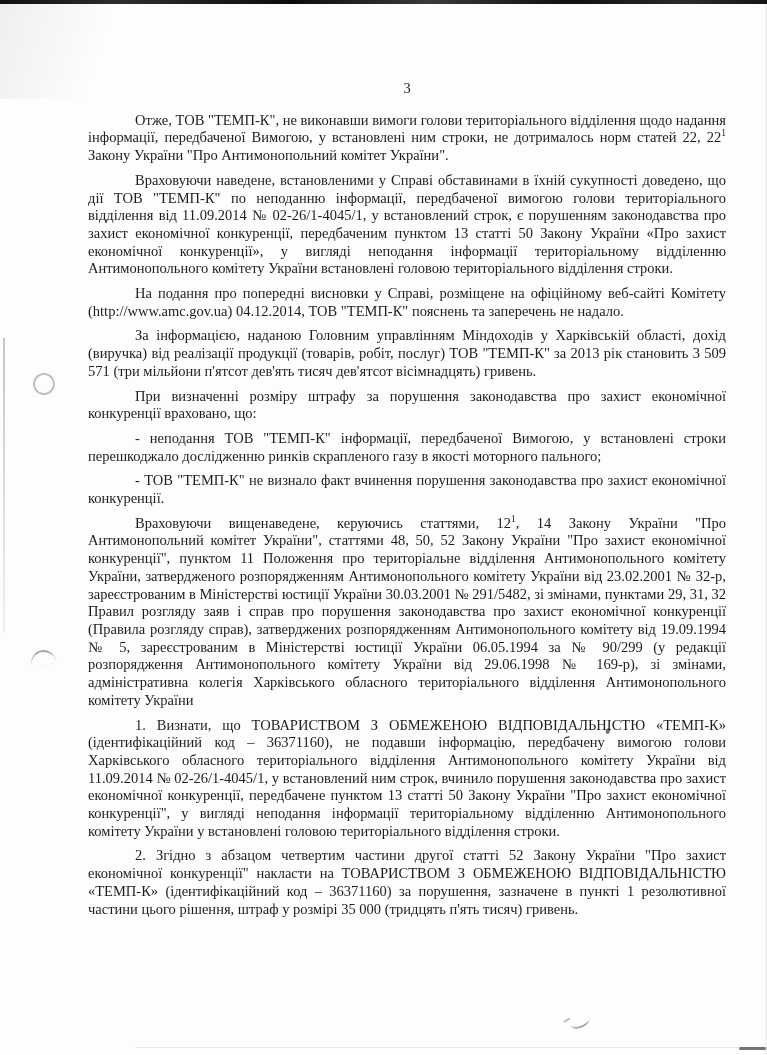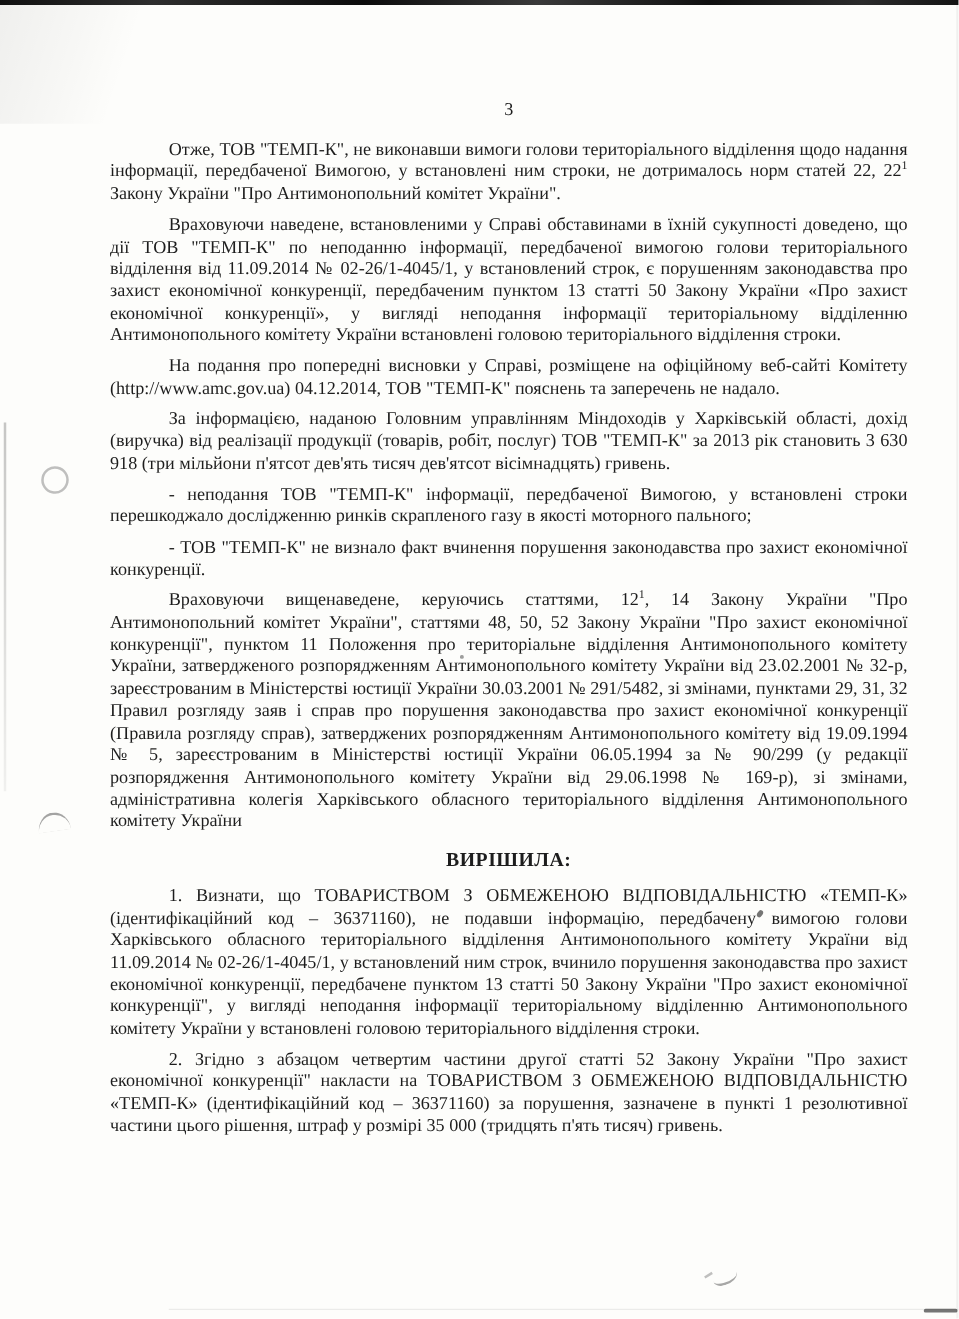--- a/index.html
+++ b/index.html
@@ -115,29 +115,29 @@
   <div class="content">
 
     <p class="pagenum">3</p>
 
     <p class="body"><span>Отже, ТОВ "ТЕМП-К", не виконавши вимоги голови територіального відділення щодо надання інформації, передбаченої Вимогою, у встановлені ним строки, не дотрималось норм статей 22, 22</span><span class="sup">1</span><span> Закону України "Про Антимонопольний комітет України".</span></p>
 
     <p class="body">Враховуючи наведене, встановленими у Справі обставинами в їхній сукупності доведено, що дії ТОВ "ТЕМП-К" по неподанню інформації, передбаченої вимогою голови територіального відділення від 11.09.2014 № 02-26/1-4045/1, у встановлений строк, є порушенням законодавства про захист економічної конкуренції, передбаченим пунктом 13 статті 50 Закону України «Про захист економічної конкуренції», у вигляді неподання інформації територіальному відділенню Антимонопольного комітету України встановлені головою територіального відділення строки.</p>
 
     <p class="body"><span>На подання про попередні висновки у Справі, розміщене на офіційному веб-сайті Комітету (</span><span class="url">http://www.amc.gov.ua</span><span>) 04.12.2014, ТОВ "ТЕМП-К" пояснень та заперечень не надало.</span></p>
 
-    <p class="body">За інформацією, наданою Головним управлінням Міндоходів у Харківській області, дохід (виручка) від реалізації продукції (товарів, робіт, послуг) ТОВ "ТЕМП-К" за 2013 рік становить 3 630 918 (три мільйони п'ятсот дев'ять тисяч дев'ятсот вісімнадцять) гривень.</p>
+    <p class="body">За інформацією, наданою Головним управлінням Міндоходів у Харківській області, дохід (виручка) від реалізації продукції (товарів, робіт, послуг) ТОВ "ТЕМП-К" за 2013 рік становить 3 509 571 (три мільйони п'ятсот дев'ять тисяч дев'ятсот вісімнадцять) гривень.</p>
 
+    <p class="body">При визначенні розміру штрафу за порушення законодавства про захист економічної конкуренції враховано, що:</p>
 
     <p class="body">- неподання ТОВ "ТЕМП-К" інформації, передбаченої Вимогою, у встановлені строки перешкоджало дослідженню ринків скрапленого газу в якості моторного пального;</p>
 
     <p class="body">- ТОВ "ТЕМП-К" не визнало факт вчинення порушення законодавства про захист економічної конкуренції.</p>
 
     <p class="body"><span>Враховуючи вищенаведене, керуючись статтями, 12</span><span class="sup">1</span><span>, 14 Закону України "Про Антимонопольний комітет України", статтями 48, 50, 52 Закону України "Про захист економічної конкуренції", пунктом 11 Положення про територіальне відділення Антимонопольного комітету України, затвердженого розпорядженням Антимонопольного комітету України від 23.02.2001 № 32-р, зареєстрованим в Міністерстві юстиції України 30.03.2001 № 291/5482, зі змінами, пунктами 29, 31, 32 Правил розгляду заяв і справ про порушення законодавства про захист економічної конкуренції (Правила розгляду справ), затверджених розпорядженням Антимонопольного комітету від 19.09.1994 № 5, зареєстрованим в Міністерстві юстиції України 06.05.1994 за № 90/299 (у редакції розпорядження Антимонопольного комітету України від 29.06.1998 № 169-р), зі змінами, адміністративна колегія Харківського обласного територіального відділення Антимонопольного комітету України</span></p>
 
-    <p class="heading">ВИРІШИЛА:</p>
 
     <p class="body">1. Визнати, що ТОВАРИСТВОМ З ОБМЕЖЕНОЮ ВІДПОВІДАЛЬНІСТЮ «ТЕМП-К» (ідентифікаційний код – 36371160), не подавши інформацію, передбачену вимогою голови Харківського обласного територіального відділення Антимонопольного комітету України від 11.09.2014 № 02-26/1-4045/1, у встановлений ним строк, вчинило порушення законодавства про захист економічної конкуренції, передбачене пунктом 13 статті 50 Закону України "Про захист економічної конкуренції", у вигляді неподання інформації територіальному відділенню Антимонопольного комітету України у встановлені головою територіального відділення строки.</p>
 
     <p class="body">2. Згідно з абзацом четвертим частини другої статті 52 Закону України "Про захист економічної конкуренції" накласти на ТОВАРИСТВОМ З ОБМЕЖЕНОЮ ВІДПОВІДАЛЬНІСТЮ «ТЕМП-К» (ідентифікаційний код – 36371160) за порушення, зазначене в пункті 1 резолютивної частини цього рішення, штраф у розмірі 35 000 (тридцять п'ять тисяч) гривень.</p>
 
   </div>
 </div>
 
 </body></html>

